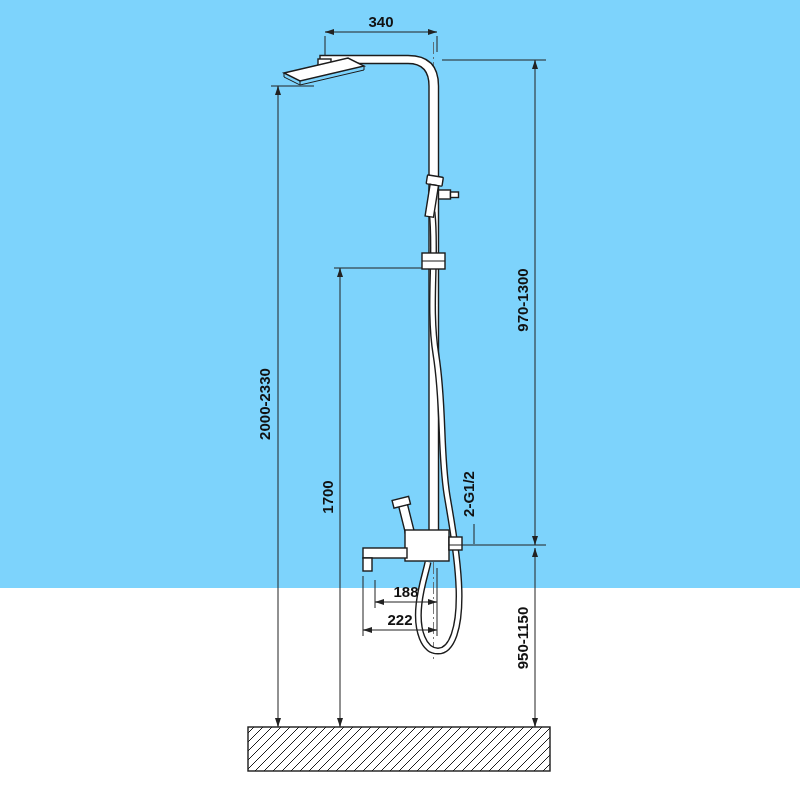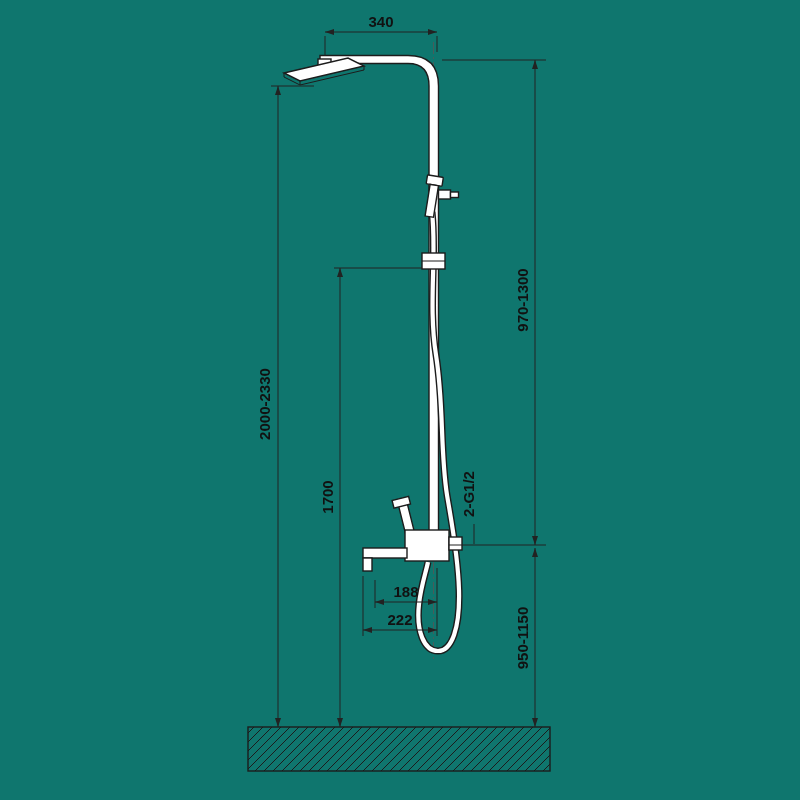--- a/index.html
+++ b/index.html
@@ -1,20 +1,20 @@
 <!DOCTYPE html>
 <html><head>
 <meta charset="utf-8">
 <style>
   html,body{margin:0;padding:0;}
   body{
     width:800px;height:800px;background:#ffffff;overflow:hidden;
     font-family:"Liberation Sans", sans-serif;
   }
-  .canvas{width:800px;height:800px;position:relative;background:#0f766e;}
+  .canvas{width:800px;height:588px;position:relative;background:#7dd3fc;}
   svg{display:block;}
   .dim-text{
     font-family:"Liberation Sans", sans-serif;
     font-size:15px;font-weight:700;fill:#111;
   }
   .dim-line{stroke:#222;stroke-width:1;fill:none;}
   .dim-arrow{fill:#222;stroke:none;}
   .draw{stroke:#1c1c1c;stroke-width:1.4;fill:#ffffff;}
   .draw-thin{stroke:#1c1c1c;stroke-width:1;fill:none;}
   .hose-outer{stroke:#1c1c1c;stroke-width:7;fill:none;}

